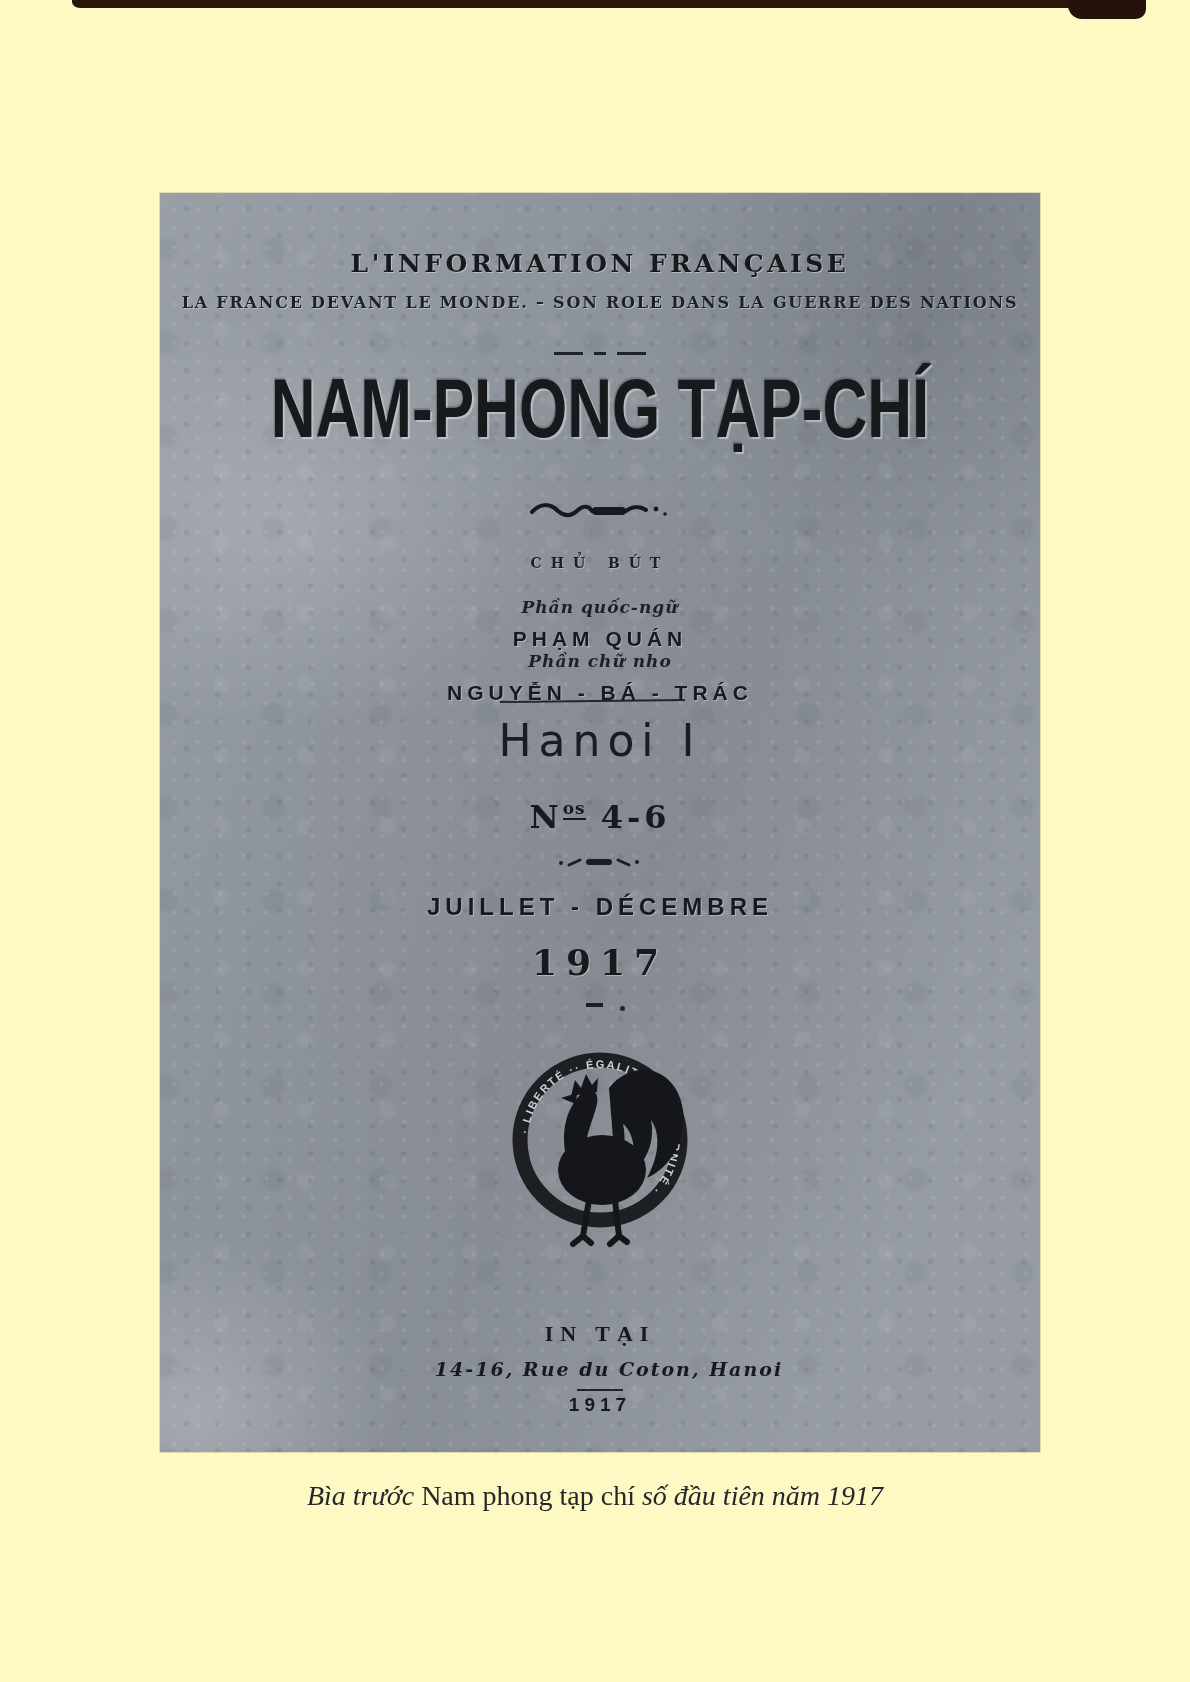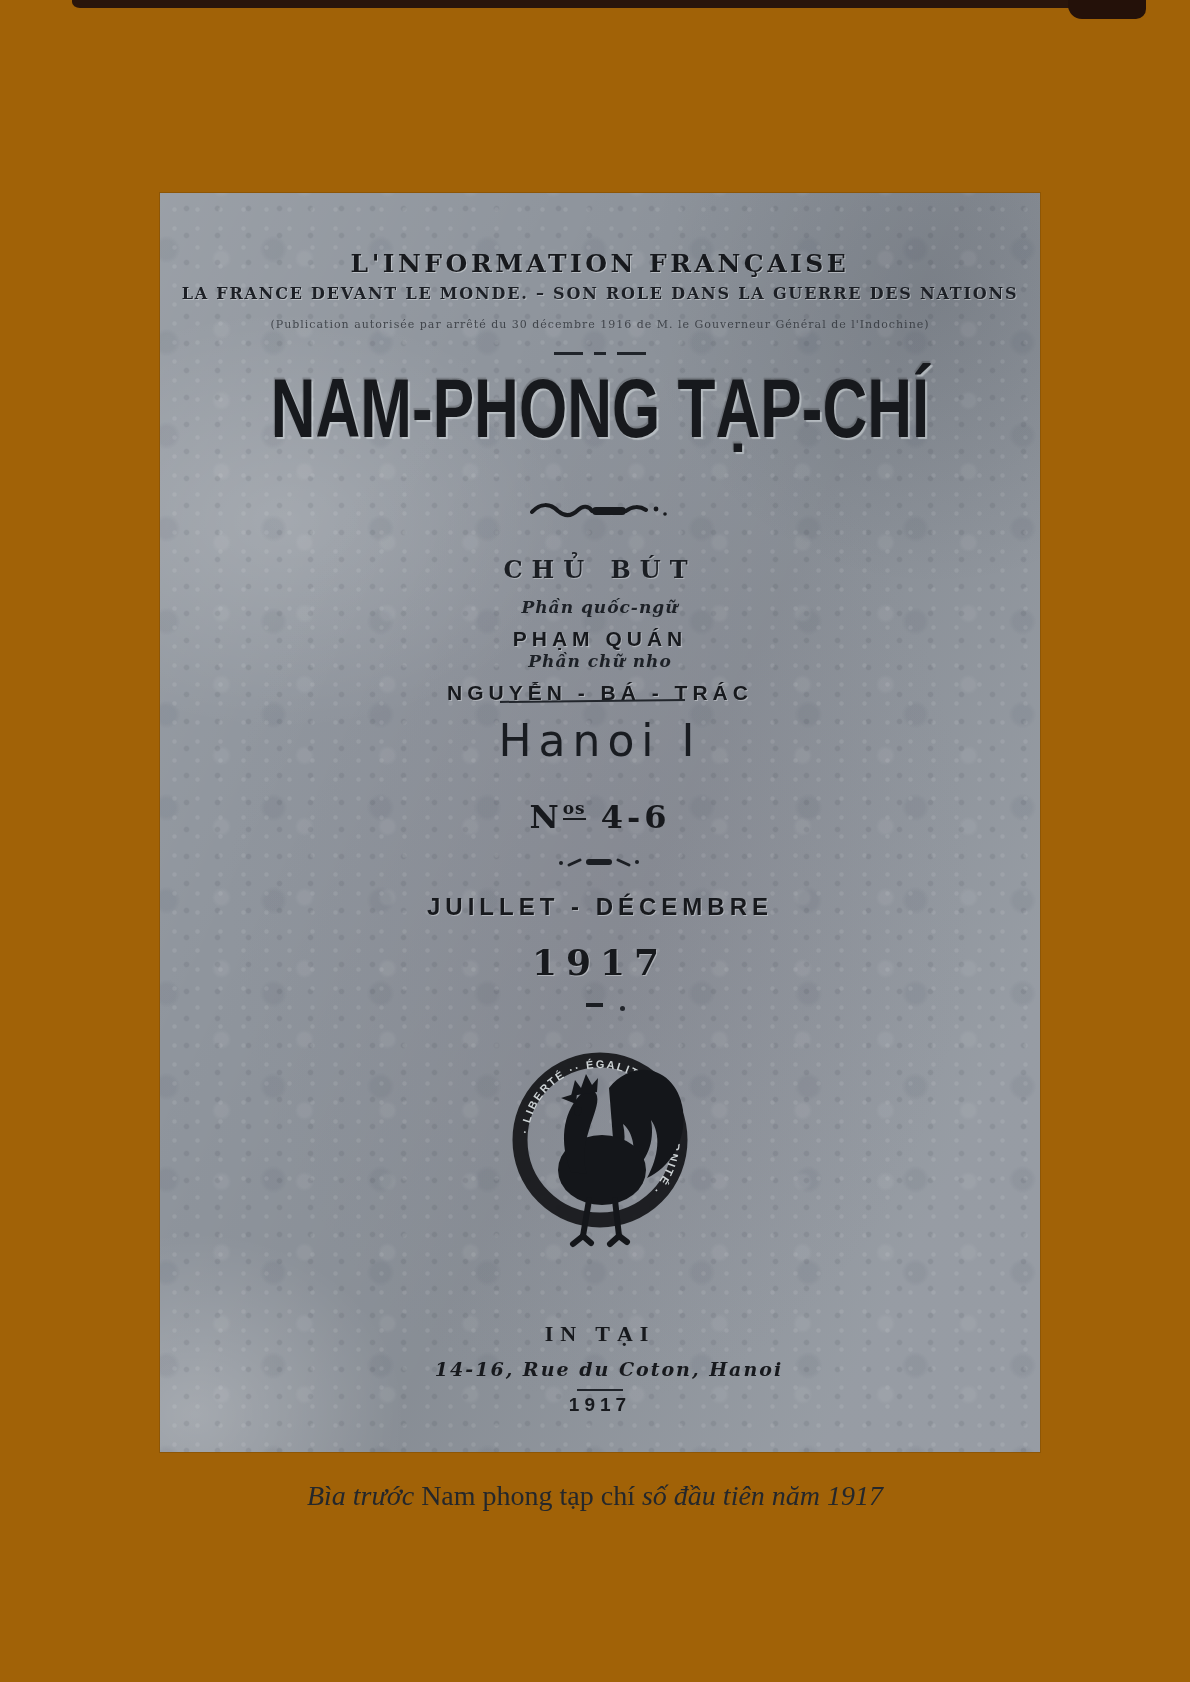--- a/index.html
+++ b/index.html
@@ -1,18 +1,18 @@
 <!DOCTYPE html>
 <html><head>
 <meta charset="utf-8">
 <style>
   * { margin:0; padding:0; box-sizing:border-box; }
   html,body { width:1190px; height:1682px; background:#fdfdfb; overflow:hidden;
               font-family:"DejaVu Serif", serif; }
-  .page { position:relative; width:1190px; height:1682px; background:#a16207; }
+  .page { position:relative; width:1190px; height:1682px; background:#fef9c3; }
 
   
   .top-strip { position:absolute; left:72px; top:0; width:1070px; height:8px;
                background:#2a150b; border-radius:0 0 8px 8px / 0 0 6px 6px; }
   .top-strip::after { content:""; position:absolute; right:-4px; top:0; width:78px; height:19px;
                background:#241109; border-radius:0 0 10px 14px; }
 
   
   .cover { position:absolute; left:160px; top:193px; width:880px; height:1259px;
            background-color:#8f959d;
@@ -29,35 +29,35 @@
              radial-gradient(circle, rgba(10,15,25,.08) 0 2px, transparent 3.4px),
              radial-gradient(circle, rgba(255,255,255,.06) 0 6px, transparent 10px),
              radial-gradient(circle, rgba(30,40,60,.06) 0 9px, transparent 14px);
            background-size:23px 19px, 31px 27px, 83px 71px, 107px 93px;
            background-position:3px 7px, 11px 2px, 20px 30px, 60px 10px; }
 
   .cblock { position:absolute; left:0; right:0; text-align:center; white-space:nowrap; }
 
   .mast1 { top:56px; font-weight:bold; font-size:25px; letter-spacing:3.5px;
            text-shadow:1px 1px 0 rgba(235,238,240,.45); }
-  .mast2 { top:91px; font-weight:bold; font-size:16px; letter-spacing:1.8px; color:#1d2026;
+  .mast2 { top:100px; font-weight:bold; font-size:16px; letter-spacing:1.8px; color:#1d2026;
            text-shadow:1px 1px 0 rgba(235,238,240,.4); }
   .mast3 { top:125px; font-size:11px; letter-spacing:1px; color:#2c3036;
            filter:blur(.55px); opacity:.8; }
 
   .dash-divider { position:absolute; left:50%; top:159px; width:92px; height:3px; margin-left:-46px;
            background:linear-gradient(90deg,#20242a 0 32%,transparent 32% 44%,#20242a 44% 56%,transparent 56% 68%,#20242a 68% 100%); }
 
   .main-title { top:178px; font-family:"Liberation Sans", sans-serif; font-weight:bold;
            font-size:64px; letter-spacing:0; transform:scale(.97,1.3); transform-origin:50% 50%;
            text-shadow:2px 2px 1px rgba(228,233,236,.5), -1px -1px 1px rgba(0,0,0,.18); }
 
   .squiggle { position:absolute; left:50%; top:306px; margin-left:-72px; }
 
-  .chu-but { top:362px; font-weight:bold; font-size:24px; letter-spacing:9px;
+  .chu-but { top:362px; font-weight:bold; font-size:14px; letter-spacing:9px;
            color:#1b1e23; text-shadow:1px 1px 0 rgba(235,238,240,.35); }
 
   .editors { position:absolute; left:60px; right:60px; top:404px; height:86px;
            display:flex; align-items:stretch;flex-direction:column; }
   .ed-col { flex:1; text-align:center; }
   .ed-role { font-style:italic; font-weight:bold; font-size:17px; letter-spacing:1px; color:#1d2127; }
   .ed-name { margin-top:10px; font-family:"Liberation Sans", sans-serif; font-weight:bold;
            font-size:21px; letter-spacing:5px; text-shadow:1px 1px 0 rgba(235,238,240,.4); }
   .ed-divider { width:0; border-left:2px dashed #2a2e34; height:72px; align-self:center; }
 
@@ -96,21 +96,20 @@
 <body>
 
 <div class="page">
 
   <div class="top-strip"></div>
 
   <div class="cover">
 
     <div class="cblock mast1">L'INFORMATION FRANÇAISE</div>
     <div class="cblock mast2">LA FRANCE DEVANT LE MONDE. – SON ROLE DANS LA GUERRE DES NATIONS</div>
-    <div class="cblock mast3">(Publication autorisée par arrêté du 30 décembre 1916 de M. le Gouverneur Général de l'Indochine)</div>
 
     <div class="dash-divider"></div>
 
     <div class="cblock main-title">NAM-PHONG TẠP-CHÍ</div>
 
     <svg class="squiggle" width="144" height="22" viewBox="0 0 144 22">
       <path d="M4,13 C12,4 22,4 30,12 C37,18 44,17 50,11 C55,6 61,7 64,12" stroke="#17191d" stroke-width="4" fill="none" stroke-linecap="round"></path>
       <rect x="64" y="8" width="34" height="8" rx="4" fill="#17191d"></rect>
       <path d="M98,12 C104,7 112,7 118,11" stroke="#17191d" stroke-width="4" fill="none" stroke-linecap="round"></path>
       <circle cx="128" cy="10" r="2.4" fill="#17191d"></circle>

